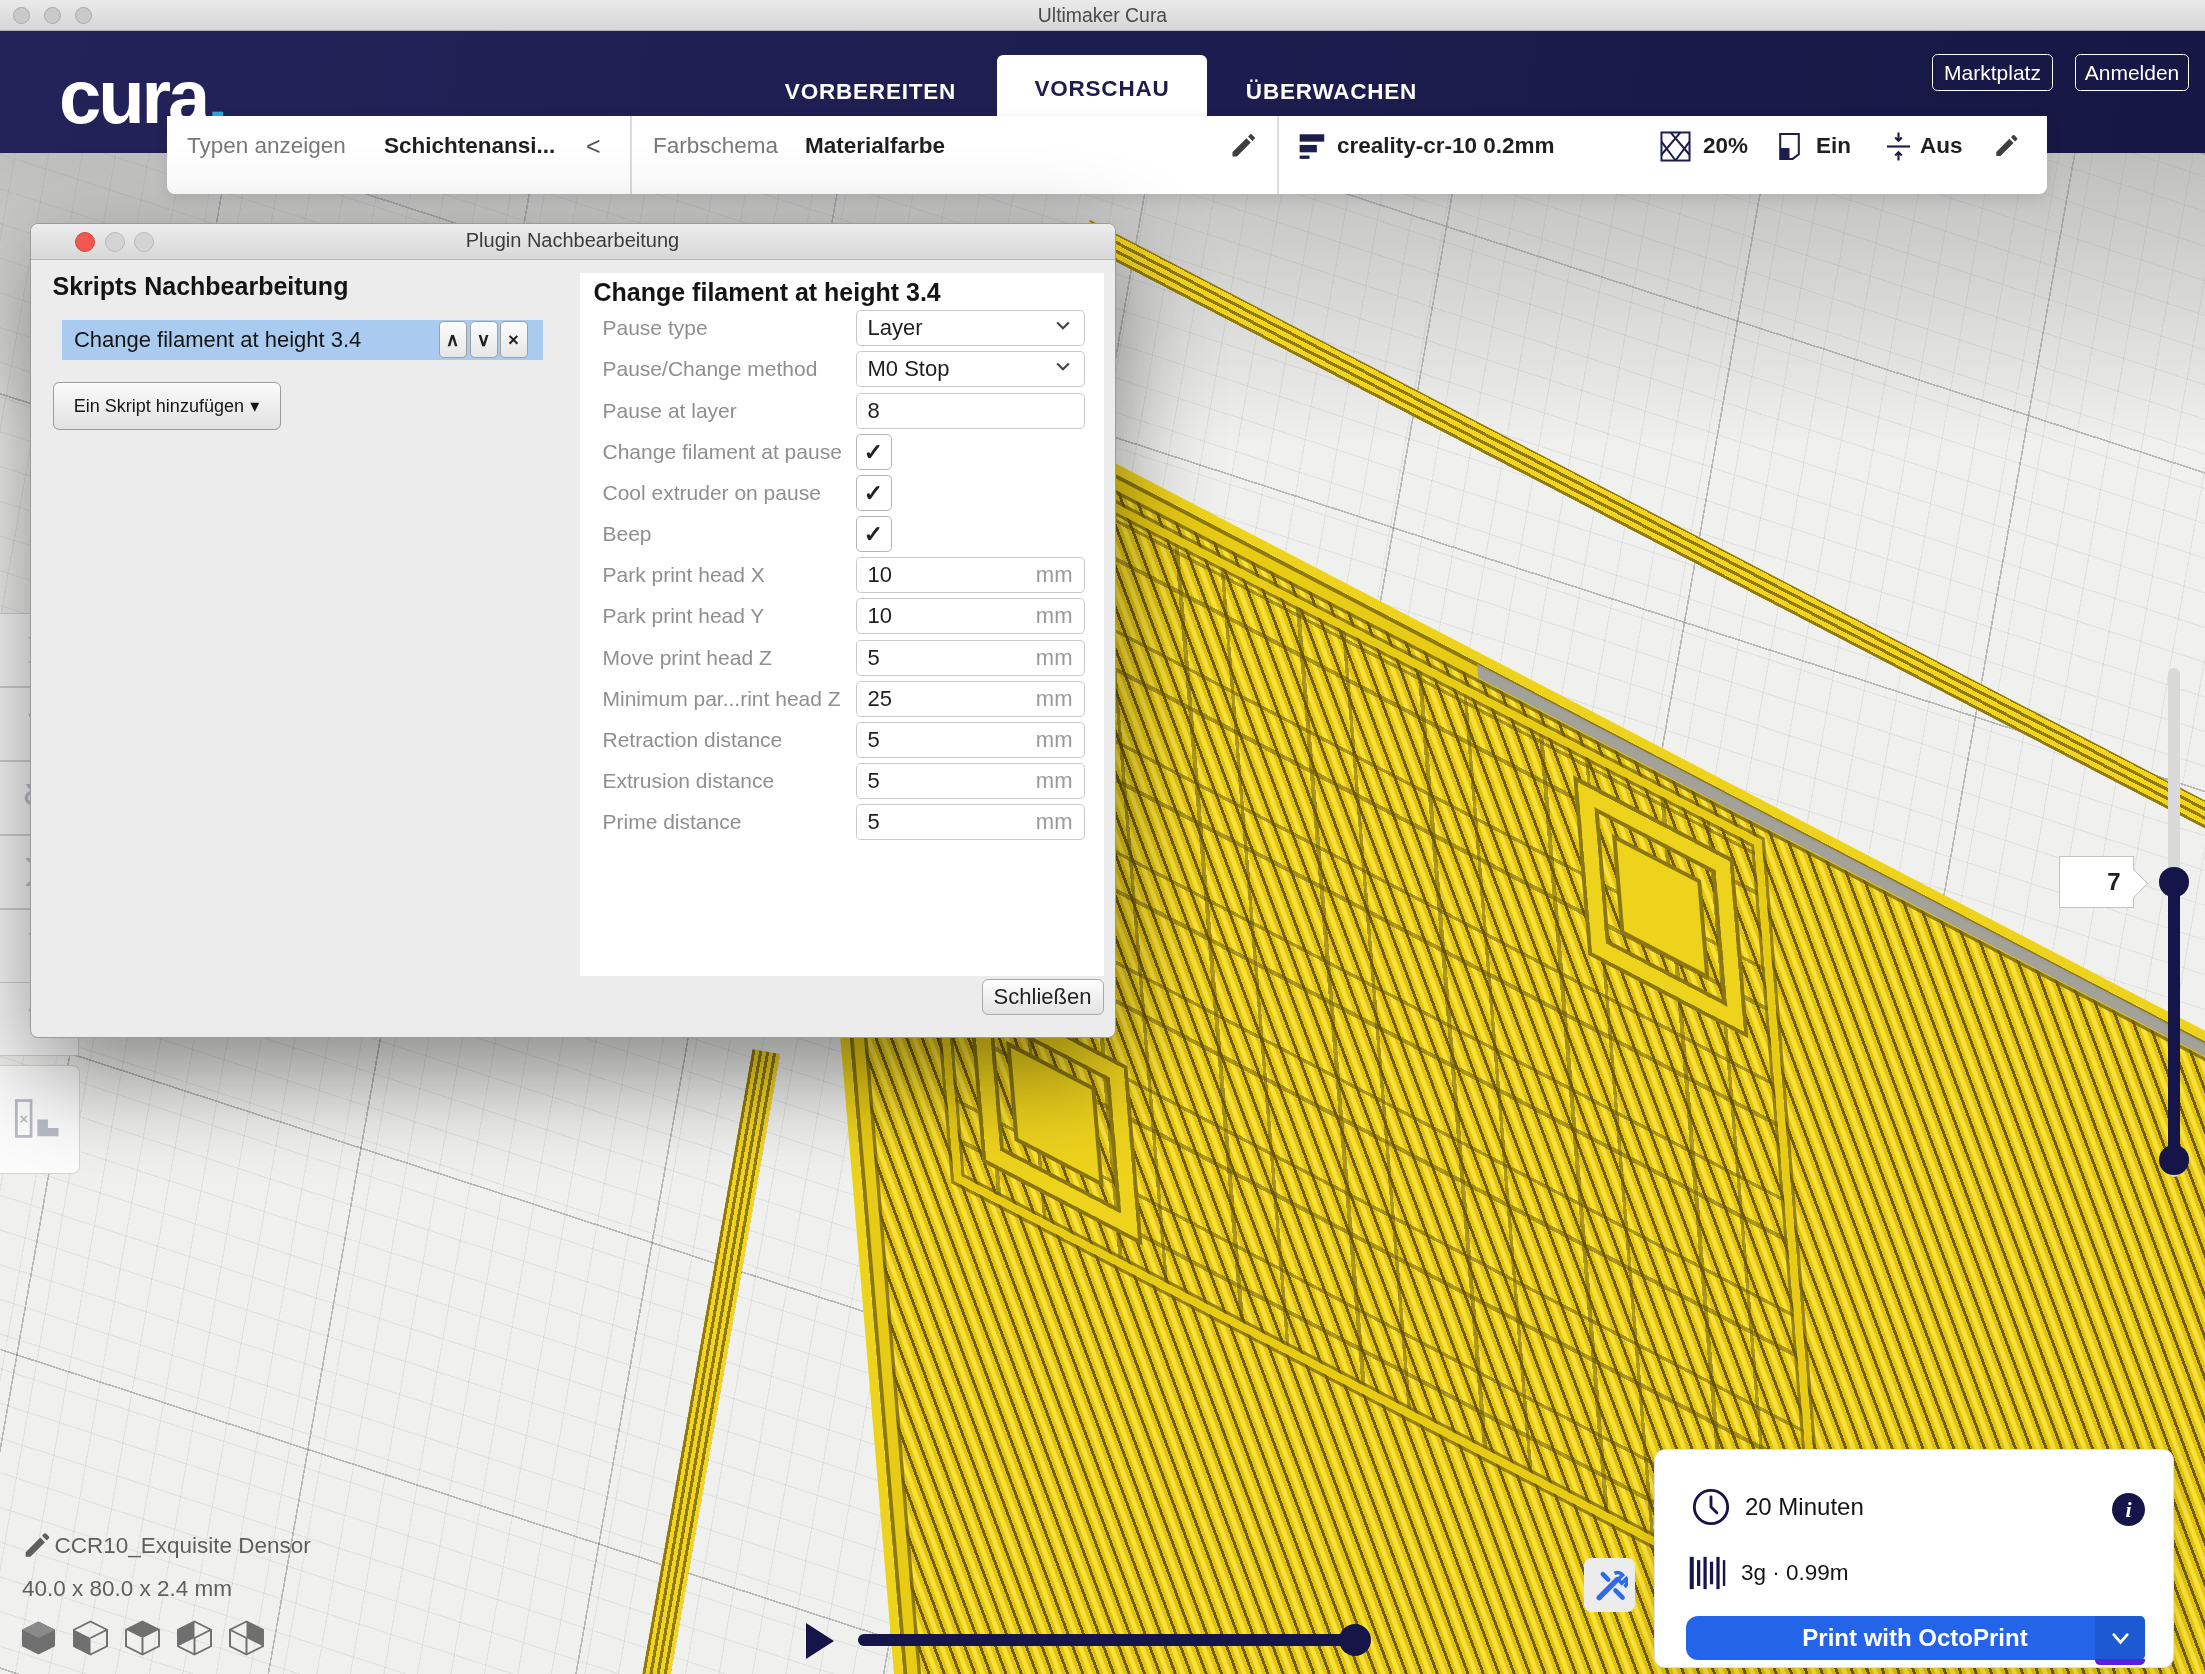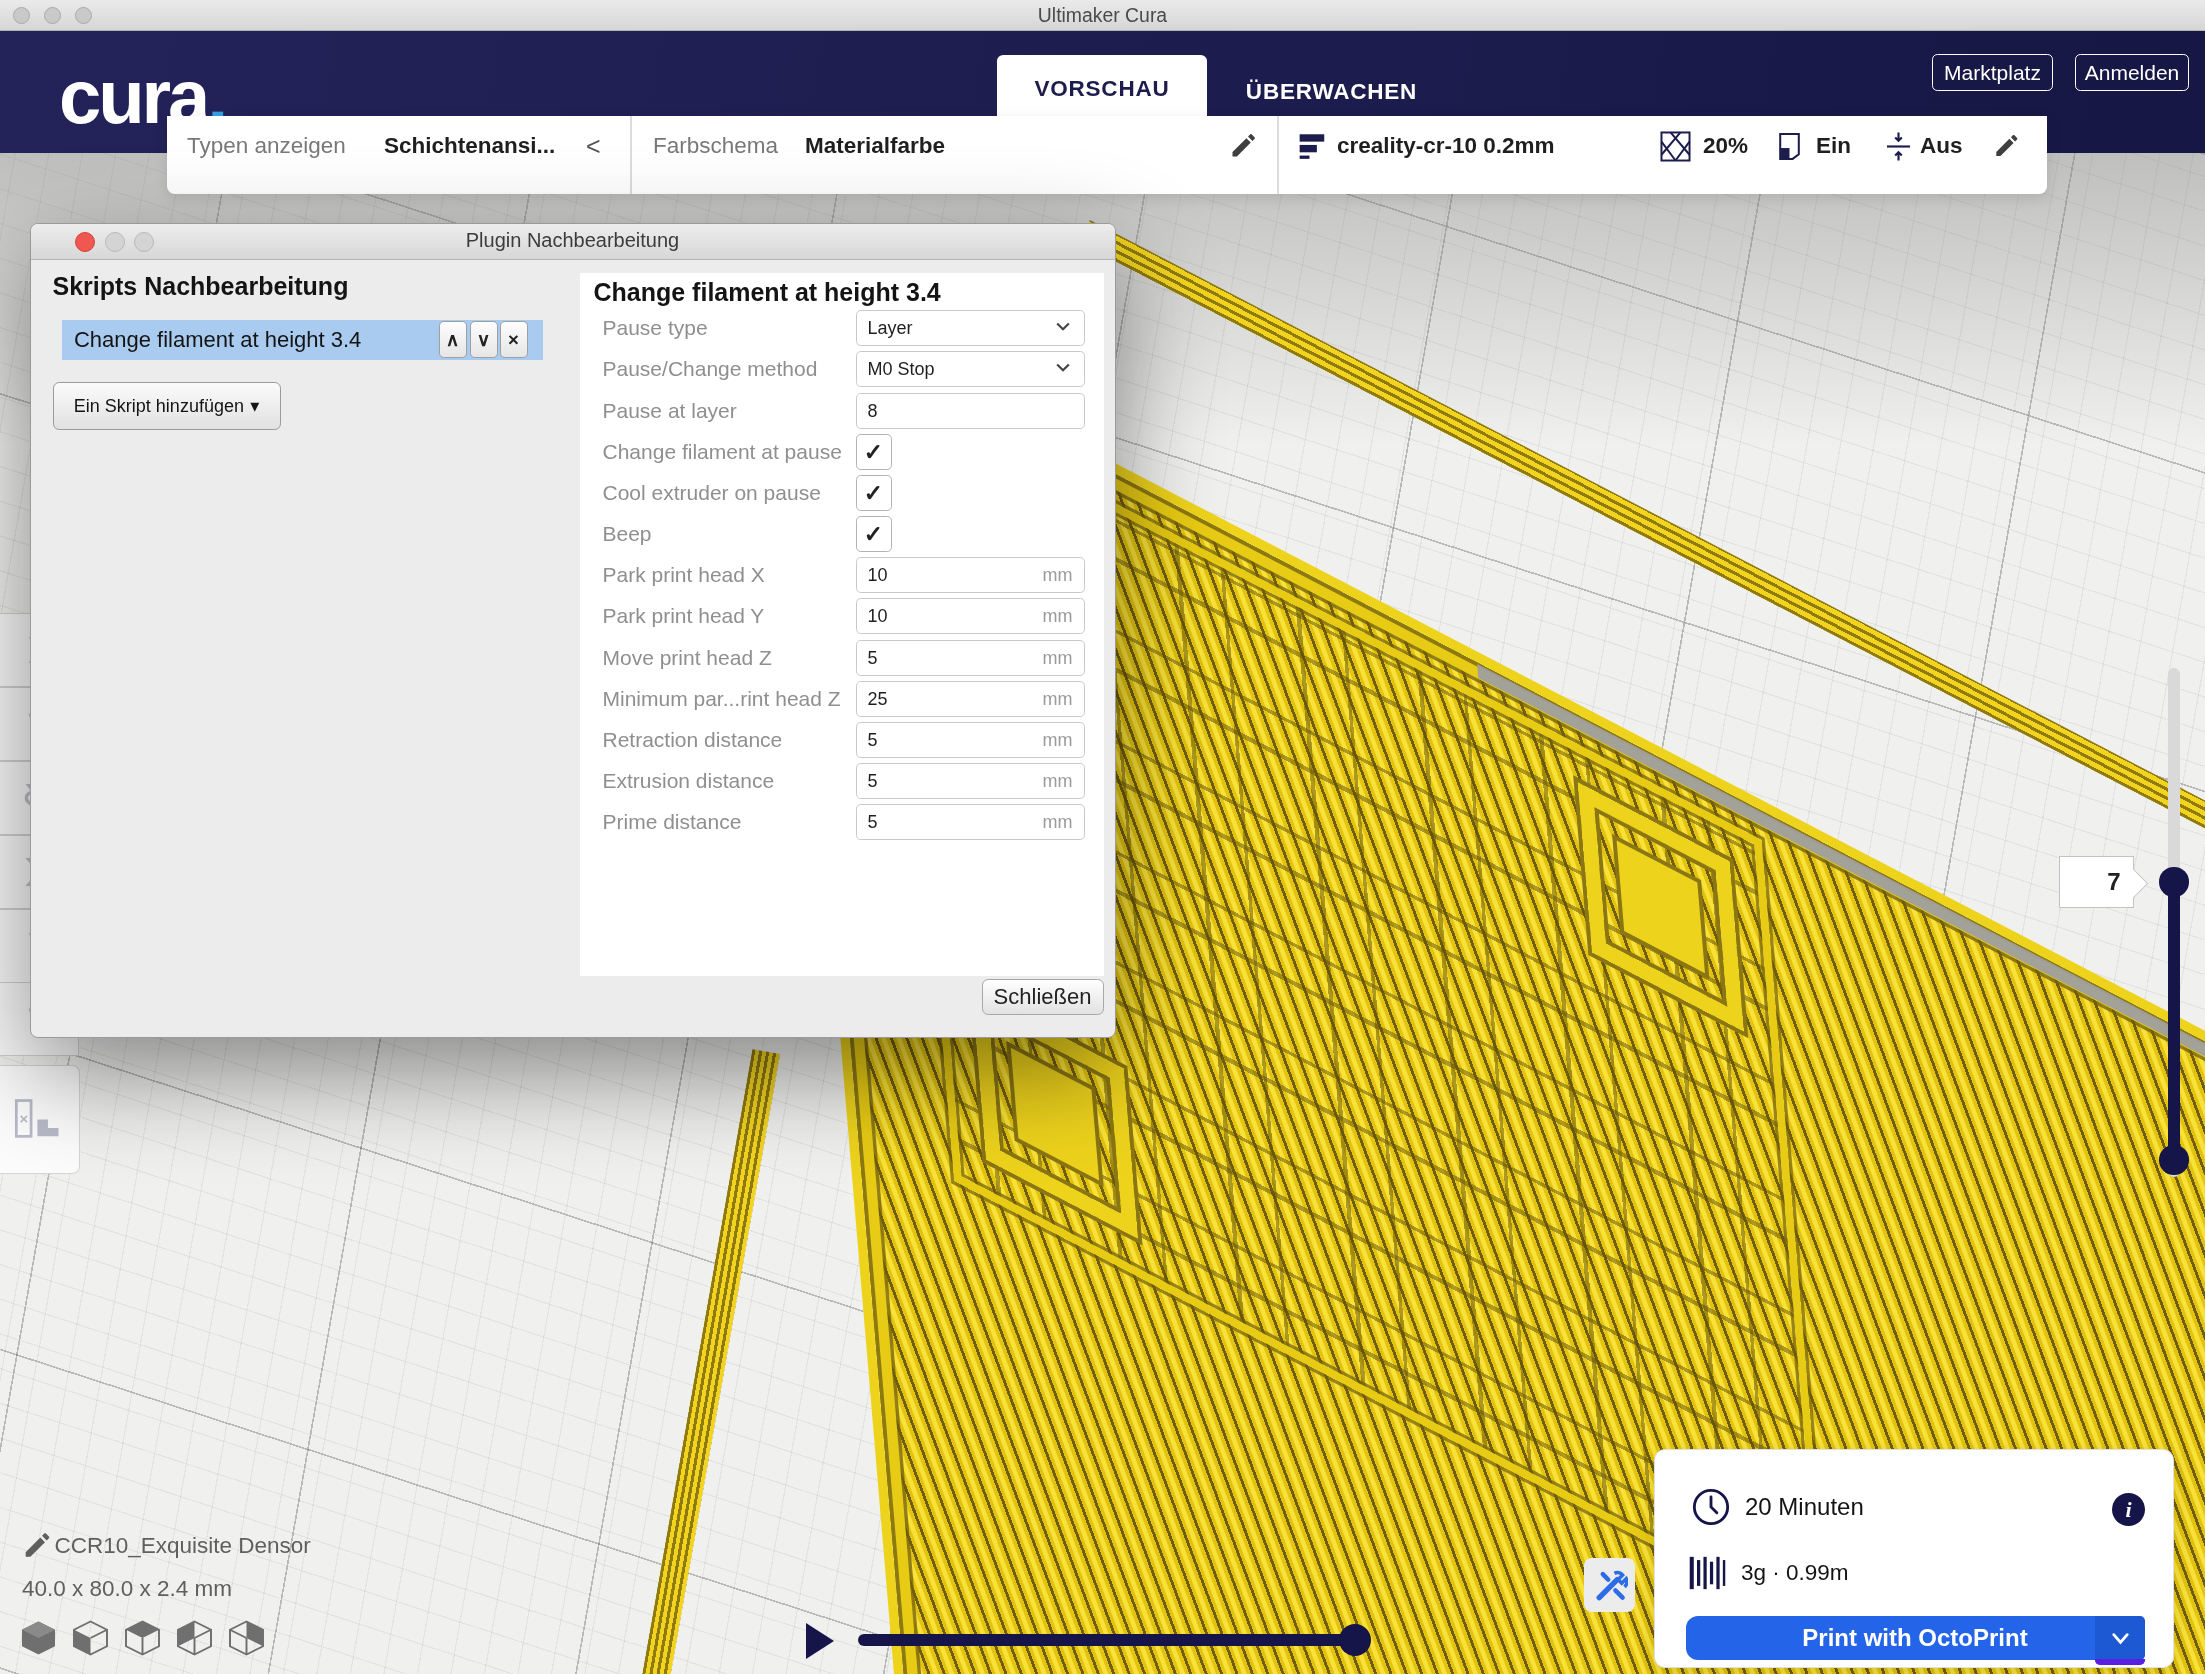--- a/index.html
+++ b/index.html
@@ -88,21 +88,21 @@
   .mini-btn { position:absolute; top:320px; width:28px; height:37px;
     background:linear-gradient(#fdfdfd,#e6e6e6); border:1.6px solid #9f9f9f; border-radius:4.7px;
     font-size:18.6px; font-weight:700; color:#222; display:flex; align-items:center; justify-content:center; }
   .add-btn { position:absolute; left:51px; top:380px; width:228px; height:48px;
     background:linear-gradient(#fbfbfb,#e1e1e1); border:1.6px solid #9b9b9b; border-radius:6.2px;
     font-size:18px; color:#141414; display:flex; align-items:center; justify-content:center; gap:6.2px; }
   .settings-panel { position:absolute; left:549px; top:49px; width:524px; height:703px; background:#ffffff; }
   .srow { position:absolute; left:0; width:100%; height:36px; }
   .srow .lbl { position:absolute; left:23px; top:6.2px; font-size:21px; color:#8f8f8f; }
   .field { position:absolute; left:276px; top:0; width:229px; height:36px; background:#fff;
-    border:1.6px solid #c9c9c9; border-radius:4.7px; font-size:18px; color:#1f1f1f;
+    border:1.6px solid #c9c9c9; border-radius:4.7px; font-size:22px; color:#1f1f1f;
     display:flex; align-items:center; padding:0 11px; }
   .field .unit { margin-left:auto; color:#9a9a9a; }
   .field .chev { margin-left:auto; }
   .checkbox { position:absolute; left:276px; top:0; width:36px; height:36px; background:#fff;
     border:1.6px solid #b3b3b3; border-radius:4.7px; display:flex; align-items:center; justify-content:center;
     font-size:23px; font-weight:700; color:#222; }
   .close-btn { position:absolute; left:951px; top:755px; width:122px; height:36px;
     background:linear-gradient(#ffffff,#e2e2e2); border:1.6px solid #a8a8a8; border-radius:6.2px;
     font-size:22px; color:#222; display:flex; align-items:center; justify-content:center; }
 
@@ -164,20 +164,21 @@
 
 <div class="titlebar">
   <div class="traffic" style="left:13.2px;"></div>
   <div class="traffic" style="left:44px;"></div>
   <div class="traffic" style="left:75px;"></div>
   <div class="win-title">Ultimaker Cura</div>
 </div>
 
 <div class="header">
   <div class="logo"><span>cura</span><span class="dot">.</span></div>
+  <div class="tab" style="left:793px; width:155px;">VORBEREITEN</div>
   <div class="tab active-bg" style="left:997px; width:210px;">VORSCHAU</div>
   <div class="tab" style="left:1250px; width:163px;">ÜBERWACHEN</div>
   <div class="hdr-btn" style="left:1932px; width:121px;">Marktplatz</div>
   <div class="hdr-btn" style="left:2075px; width:114px;">Anmelden</div>
 </div>
 
 <div class="stage-menu">
   <div class="sm-item sm-label" style="left:20px;">Typen anzeigen</div>
   <div class="sm-item sm-value" style="left:217px;">Schichtenansi...</div>
   <div class="sm-item" style="left:419px; color:#555; font-size:25px;">&lt;</div>

